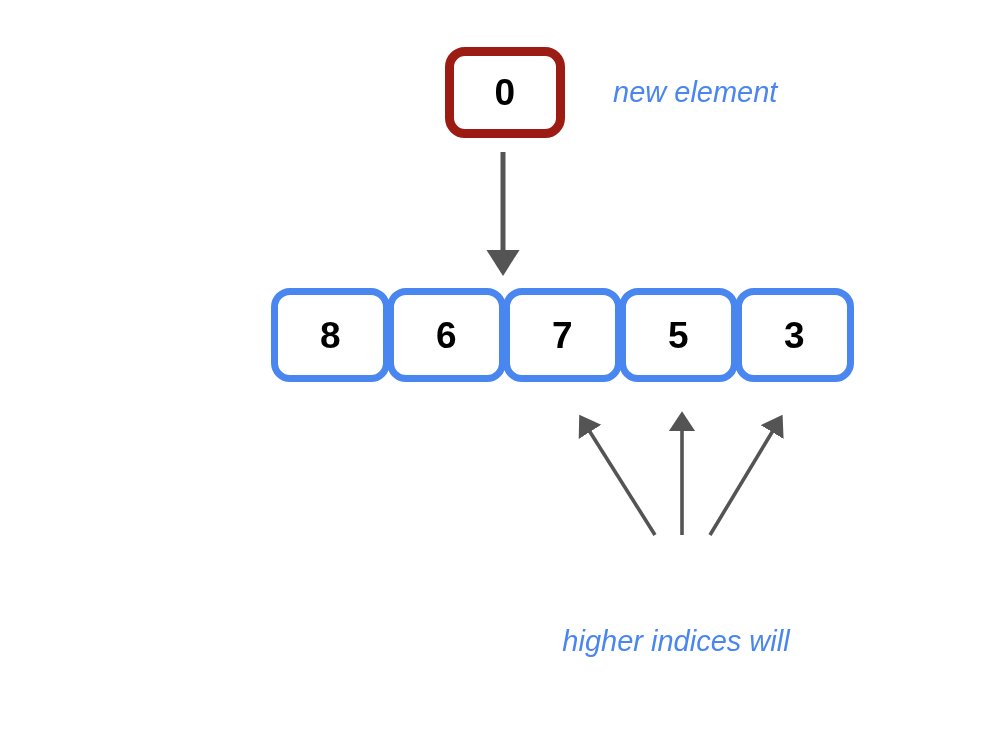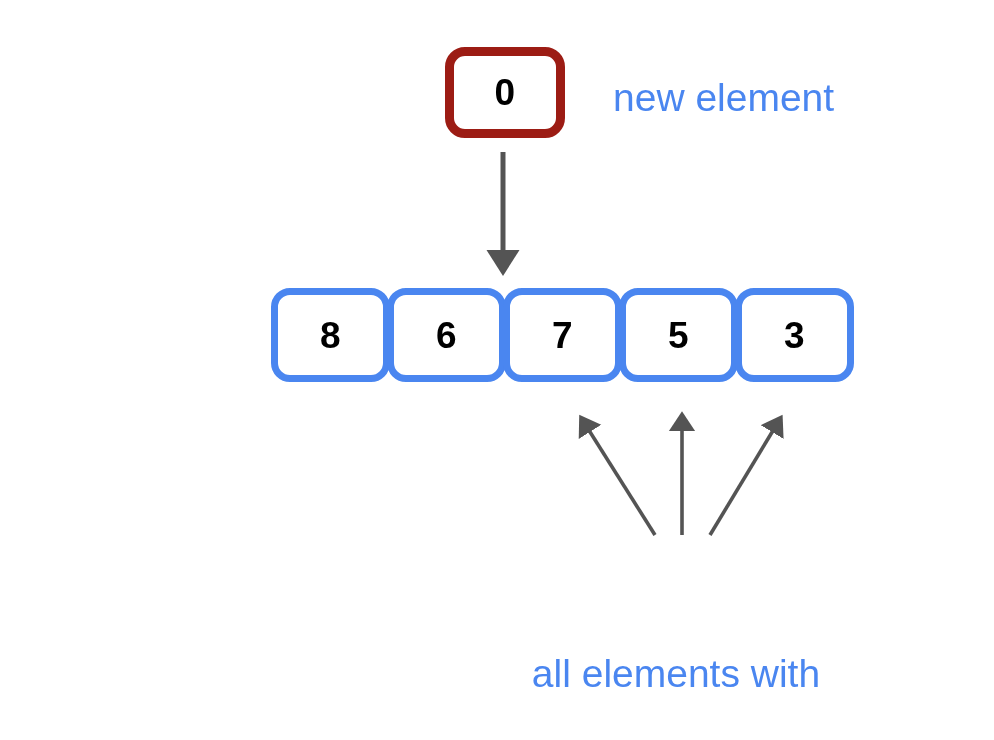--- a/index.html
+++ b/index.html
@@ -56,23 +56,24 @@
   .array-cell.c0 { left: 271px; }
   .array-cell.c1 { left: 387px; }
   .array-cell.c2 { left: 503px; }
   .array-cell.c3 { left: 619px; }
   .array-cell.c4 { left: 735px; }
 
   
   .label {
     position: absolute;
     color: #4a86f0;
-    font-size: 39px;
+    font-size: 29px;
     line-height: 1.25;
     white-space: pre;
+    font-style: italic;
   }
 
   .label-new-element {
     left: 613px;
     top: 74px;
   }
 
   .label-old-array {
     left: 62px;
     top: 318px;
@@ -130,18 +131,17 @@
   <div class="label label-new-element">new element</div>
 
 
   <div class="cell array-cell c0">8</div>
   <div class="cell array-cell c1">6</div>
   <div class="cell array-cell c2">7</div>
   <div class="cell array-cell c3">5</div>
   <div class="cell array-cell c4">3</div>
 
   <div class="label label-caption">
-    <div>all elements with</div>
     <div>higher indices will</div>
     
   </div>
 
 </div>
 
 </body></html>

